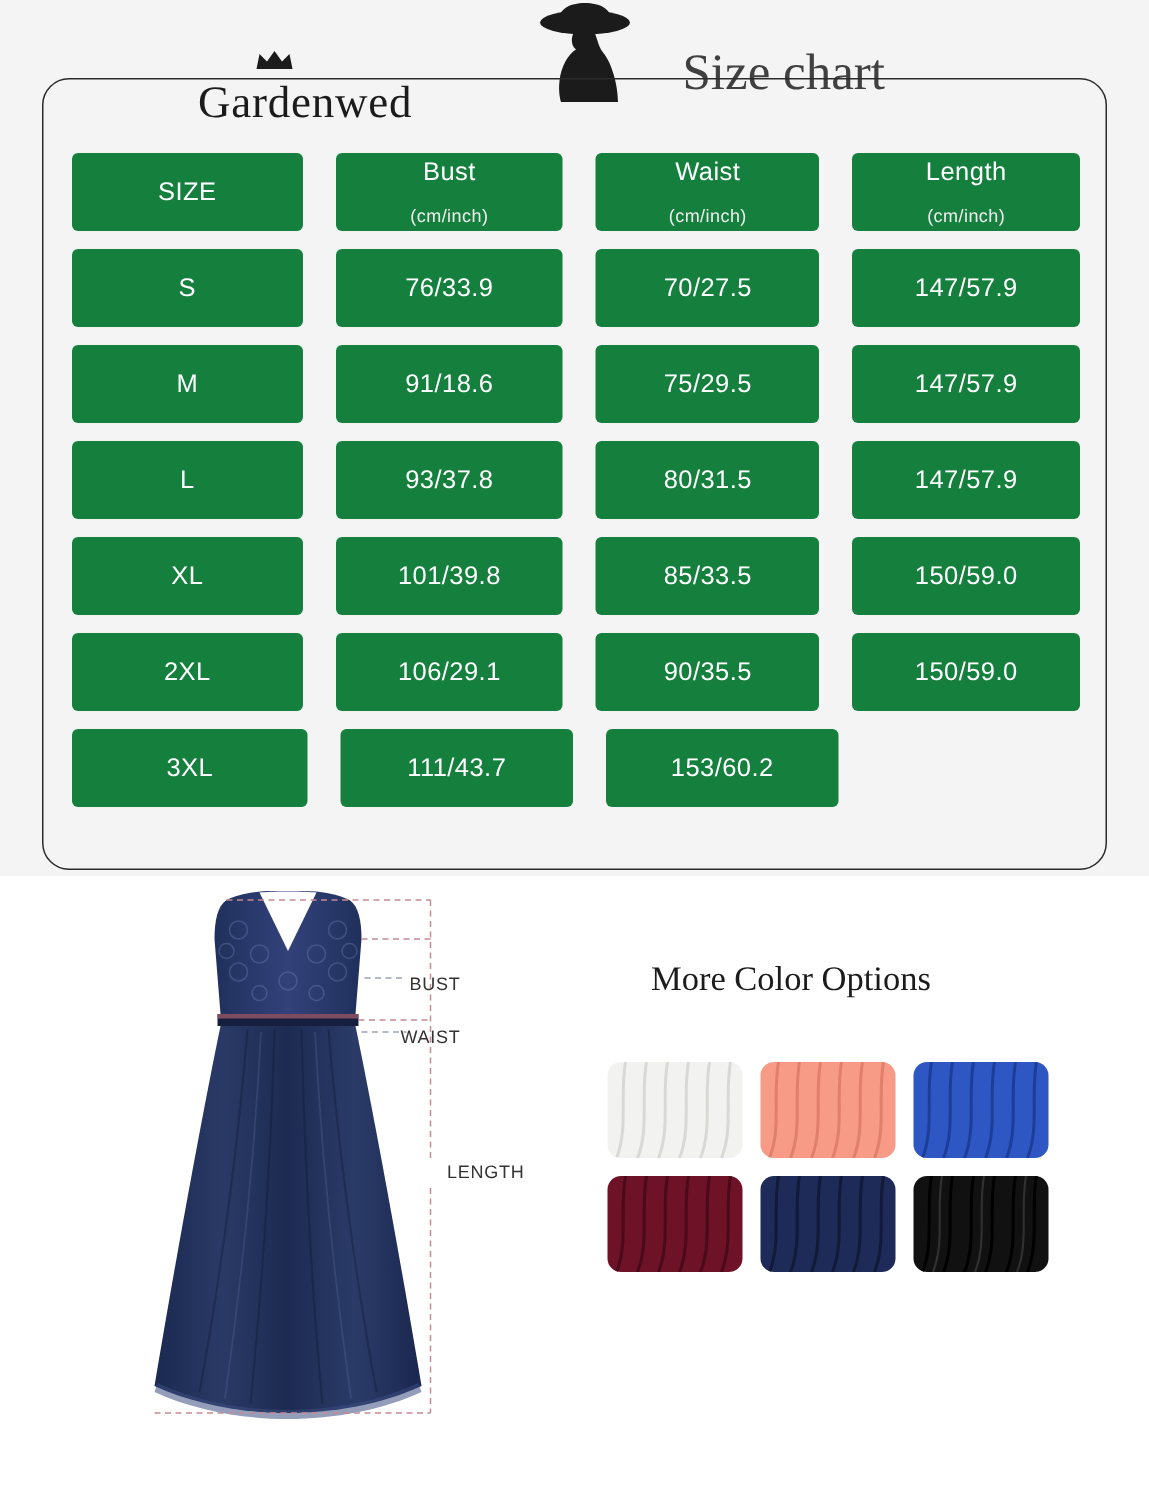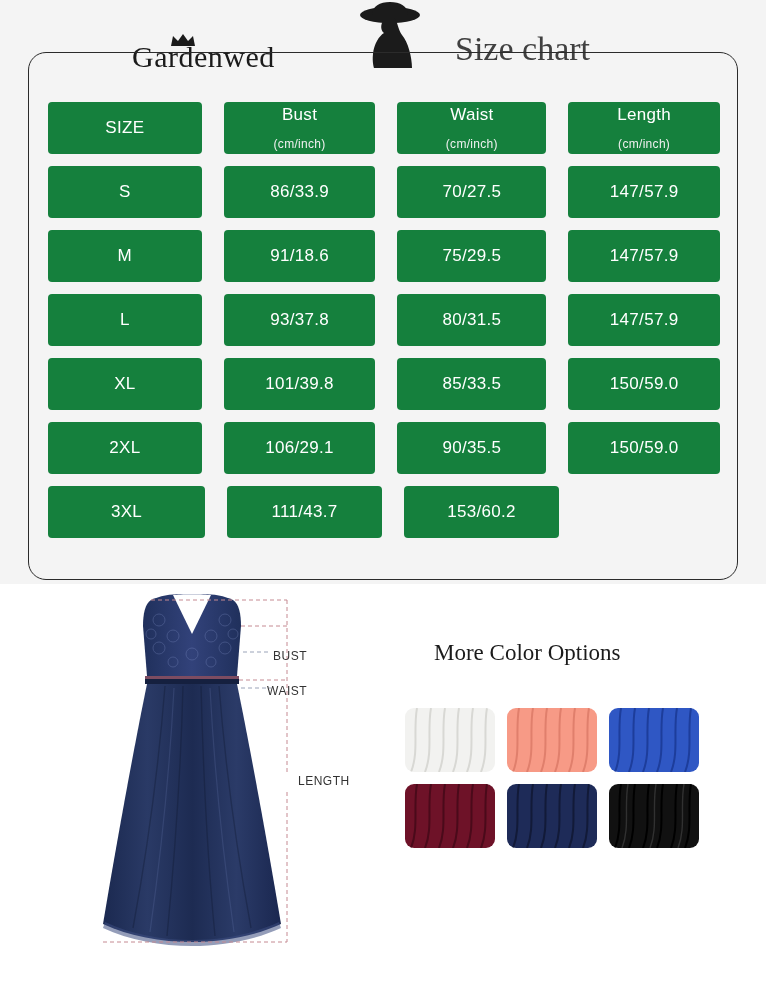--- a/index.html
+++ b/index.html
@@ -19,21 +19,21 @@
   .header {
     position: absolute;
     top: 0;
     left: 0;
     width: 766px;
     height: 86px;
   }
   .brand {
     position: absolute;
     left: 132px;
-    top: 40px;
+    top: 52px;
     font-family: "Liberation Serif", serif;
     font-size: 30px;
     color: #1b1b1b;
     letter-spacing: 0.5px;
   }
   .brand-crown {
     position: absolute;
     left: 170px;
     top: 33px;
     width: 26px;
@@ -207,21 +207,21 @@
       <span class="head-sub">(cm/inch)</span>
     </div>
     <div class="cell c3">
       <span class="head-main">Length</span>
       <span class="head-sub">(cm/inch)</span>
     </div>
   </div>
 
   <div class="trow">
     <div class="cell c0">S</div>
-    <div class="cell c1">86/33.9</div>
+    <div class="cell c1">76/33.9</div>
     <div class="cell c2">70/27.5</div>
     <div class="cell c3">147/57.9</div>
   </div>
 
   <div class="trow">
     <div class="cell c0">M</div>
     <div class="cell c1">91/18.6</div>
     <div class="cell c2">75/29.5</div>
     <div class="cell c3">147/57.9</div>
   </div>

